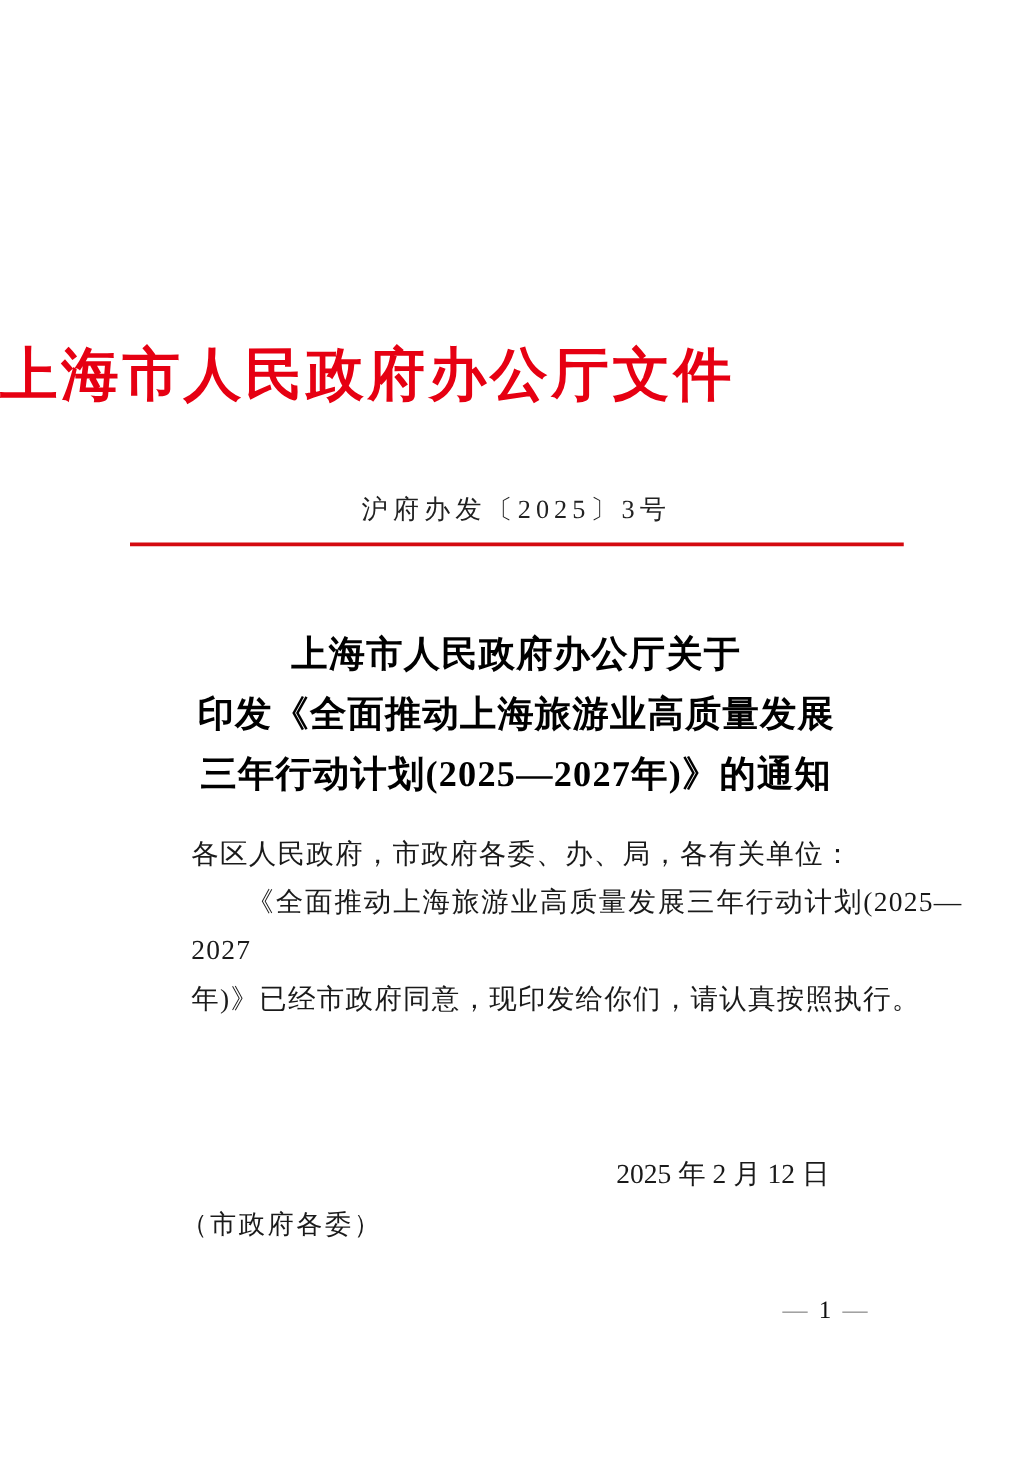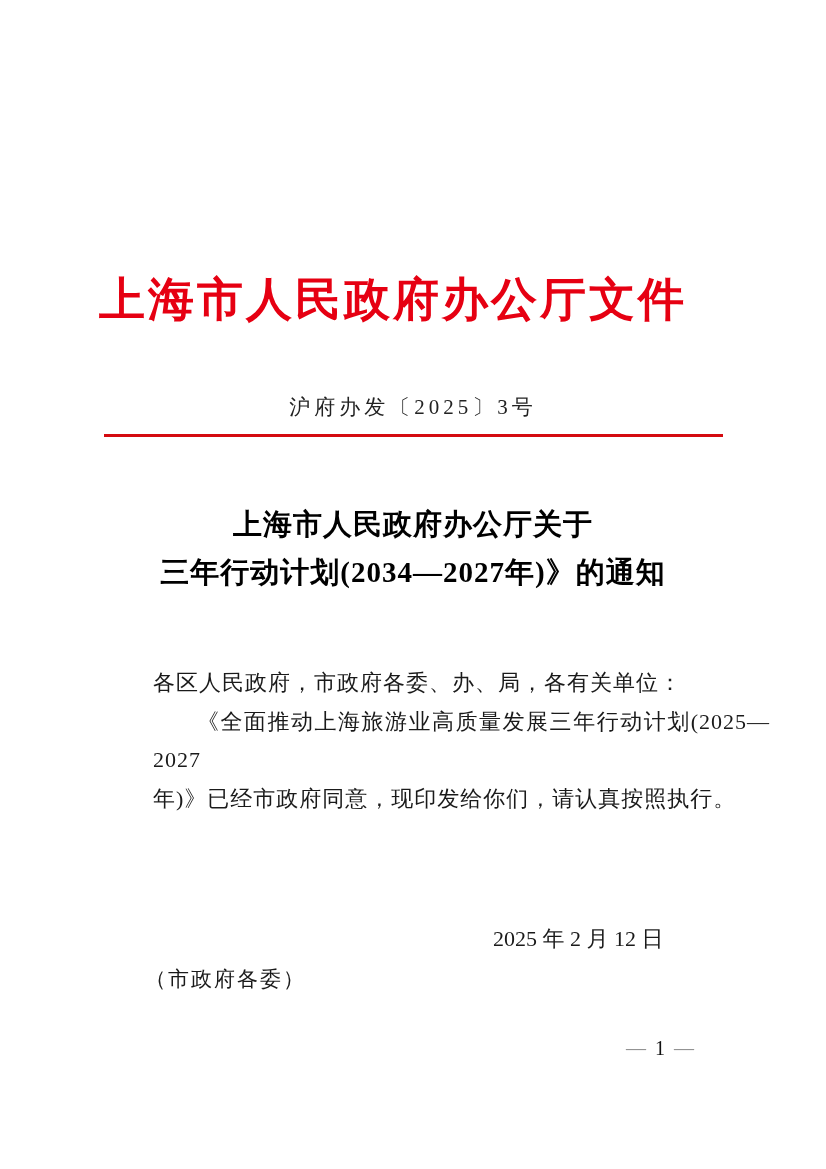--- a/index.html
+++ b/index.html
@@ -15,21 +15,20 @@
     background: #ffffff;
     overflow: hidden;
     font-family: "Liberation Serif", "DejaVu Serif", serif;
     color: #1a1a1a;
   }
   .header-title {
     position: absolute;
     top: 268px;
     left: 0;
     width: 786px;
-    text-align: center;
     font-size: 46px;
     line-height: 64px;
     font-weight: bold;
     color: #e60012;
     letter-spacing: 3px;
     white-space: nowrap;
   }
   .doc-number {
     position: absolute;
     top: 392px;
@@ -124,21 +123,22 @@
 <div class="page">
 
   <div class="header-title">上海市人民政府办公厅文件</div>
 
   <div class="doc-number">沪府办发〔2025〕3号</div>
 
   <div class="header-rule"></div>
 
   <div class="subject">
     <div class="subject-line">上海市人民政府办公厅关于</div>
-    <div class="subject-line">三年行动计划(2034—2027年)》的通知</div>
+    <div class="subject-line">印发《全面推动上海旅游业高质量发展</div>
+    <div class="subject-line">三年行动计划(2025—2027年)》的通知</div>
   </div>
 
   <div class="body-text">
     <div class="body-line">各区人民政府，市政府各委、办、局，各有关单位：</div>
     <div class="body-line indent">《全面推动上海旅游业高质量发展三年行动计划(2025—2027</div>
     <div class="body-line">年)》已经市政府同意，现印发给你们，请认真按照执行。</div>
   </div>
 
   <div class="signoff-date">2025 年 2 月 12 日</div>
 

